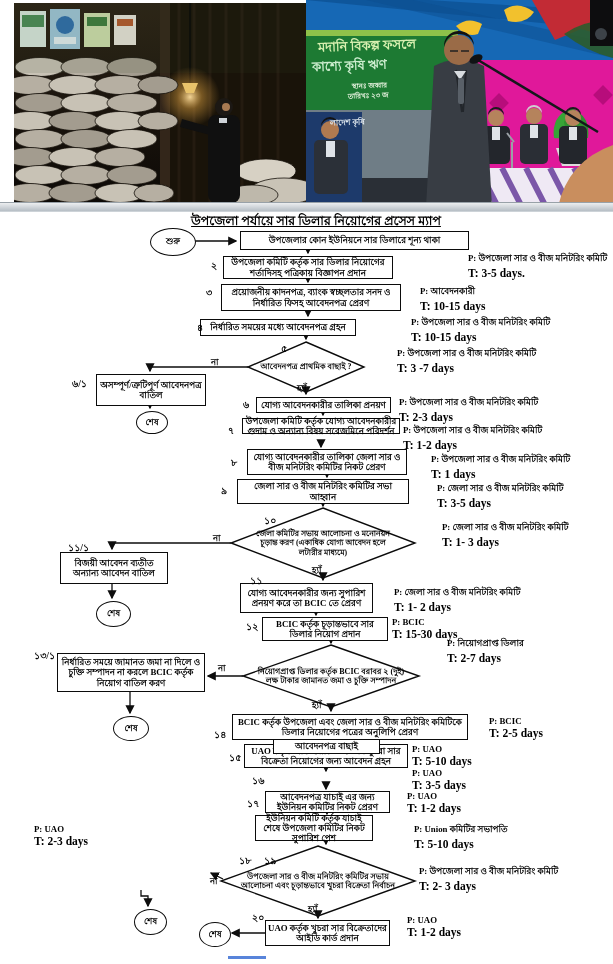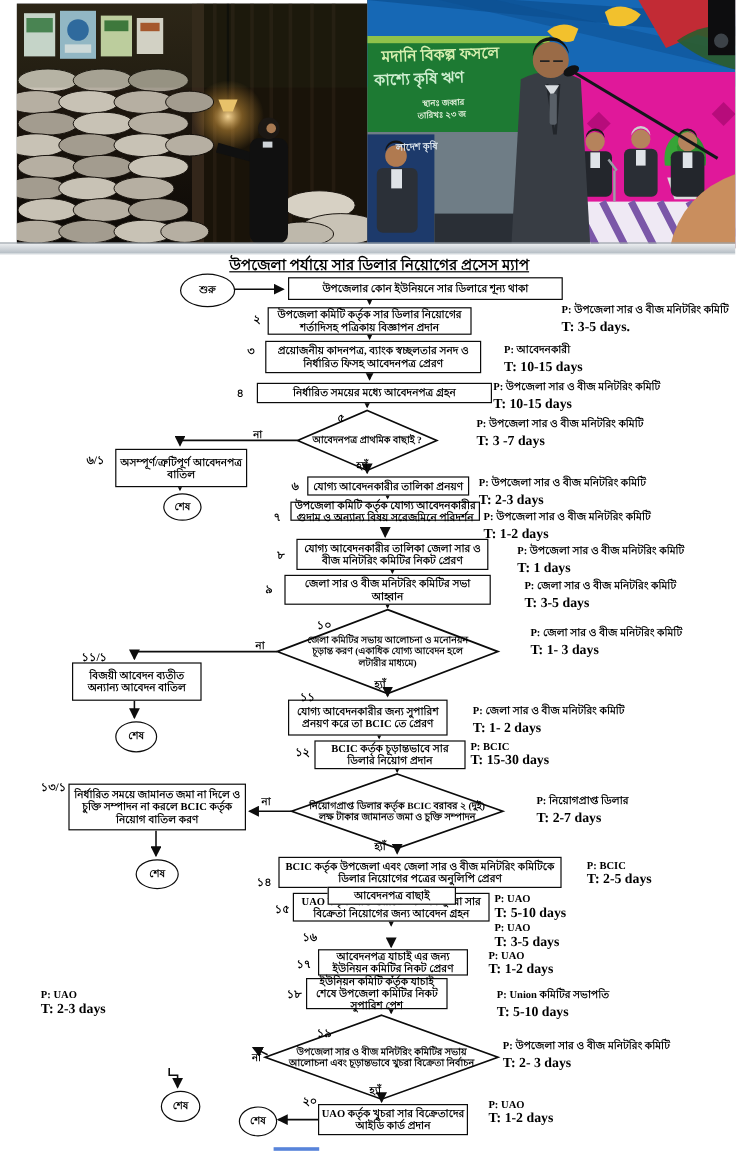--- a/index.html
+++ b/index.html
@@ -247,21 +247,21 @@
 
   <div class="box" style="left:240px;top:231px;width:229px;height:19px">উপজেলার কোন ইউনিয়নে সার ডিলারে শূন্য থাকা</div>
 
   <div class="num" style="left:211px;top:259px">২</div>
   <div class="box" style="left:223px;top:256px;width:170px;height:23px">উপজেলা কমিটি কর্তৃক সার ডিলার নিয়োগের শর্তাদিসহ পত্রিকায় বিজ্ঞাপন প্রদান</div>
 
   <div class="num" style="left:206px;top:286px">৩</div>
   <div class="box" style="left:221px;top:284px;width:180px;height:27px">প্রয়োজনীয় কাদনপত্র, ব্যাংক স্বচ্ছলতার সনদ ও নির্ধারিত ফিসহ আবেদনপত্র প্রেরণ</div>
 
   <div class="num" style="left:197px;top:321px">৪</div>
-  <div class="box" style="left:214px;top:319px;width:196px;height:17px">নির্ধারিত সময়ের মধ্যে আবেদনপত্র গ্রহন</div>
+  <div class="box" style="left:200px;top:319px;width:156px;height:17px">নির্ধারিত সময়ের মধ্যে আবেদনপত্র গ্রহন</div>
 
   <div class="num" style="left:281px;top:342px">৫</div>
   <div class="dtext" style="left:258px;top:350px;width:96px;height:34px">আবেদনপত্র প্রাথমিক বাছাই ?</div>
   <div class="lbl" style="left:211px;top:356px">না</div>
   <div class="lbl" style="left:297px;top:382px">হ্যাঁ</div>
 
   <div class="num" style="left:72px;top:377px">৬/১</div>
   <div class="box" style="left:96px;top:374px;width:110px;height:32px">অসম্পূর্ণ/ত্রুটিপূর্ণ আবেদনপত্র বাতিল</div>
   <div class="oval" style="left:136px;top:411px;width:30px;height:21px">শেষ</div>
 
@@ -305,21 +305,21 @@
 
   <div class="num" style="left:229px;top:751px">১৫</div>
   <div class="box" style="left:244px;top:744px;width:164px;height:24px">UAO কর্তৃক প্রতি ওয়ার্ডে ০১ জন খুচরা সার বিক্রেতা নিয়োগের জন্য আবেদন গ্রহন</div>
 
   <div class="num" style="left:252px;top:774px">১৬</div>
   <div class="box" style="left:273px;top:739px;width:107px;height:15px">আবেদনপত্র বাছাই</div>
 
   <div class="num" style="left:247px;top:797px">১৭</div>
   <div class="box" style="left:265px;top:791px;width:125px;height:22px">আবেদনপত্র যাচাই এর জন্য ইউনিয়ন কমিটির নিকট প্রেরণ</div>
 
-  <div class="num" style="left:239px;top:822px">১৮</div>
+  <div class="num" style="left:239px;top:854px">১৮</div>
   <div class="box" style="left:255px;top:815px;width:118px;height:26px">ইউনিয়ন কমিটি কর্তৃক যাচাই শেষে উপজেলা কমিটির নিকট সুপারিশ পেশ</div>
 
   <div class="num" style="left:264px;top:854px">১৯</div>
   <div class="dtext" style="left:238px;top:858px;width:160px;height:46px">উপজেলা সার ও বীজ মনিটরিং কমিটির সভায় আলোচনা এবং চূড়ান্তভাবে খুচরা বিক্রেতা নির্বাচন</div>
   <div class="lbl" style="left:210px;top:875px">না</div>
   <div class="lbl" style="left:308px;top:903px">হ্যাঁ</div>
 
   <div class="oval" style="left:134px;top:909px;width:31px;height:24px">শেষ</div>
 
   <div class="num" style="left:252px;top:911px">২০</div>
@@ -363,21 +363,21 @@
     <div class="t">T: 1- 3 days</div>
   </div>
   <div class="pt" style="left:394px;top:585px">
     <div class="p">P: জেলা সার ও বীজ মনিটরিং কমিটি</div>
     <div class="t">T: 1- 2 days</div>
   </div>
   <div class="pt" style="left:392px;top:617px">
     <div class="p">P: BCIC</div>
     <div class="t">T: 15-30 days</div>
   </div>
-  <div class="pt" style="left:447px;top:660px">
+  <div class="pt" style="left:447px;top:636px">
     <div class="p">P: নিয়োগপ্রাপ্ত ডিলার</div>
     <div class="t">T: 2-7 days</div>
   </div>
   <div class="pt" style="left:489px;top:716px">
     <div class="p">P: BCIC</div>
     <div class="t">T: 2-5 days</div>
   </div>
   <div class="pt" style="left:412px;top:744px">
     <div class="p">P: UAO</div>
     <div class="t">T: 5-10 days</div>

